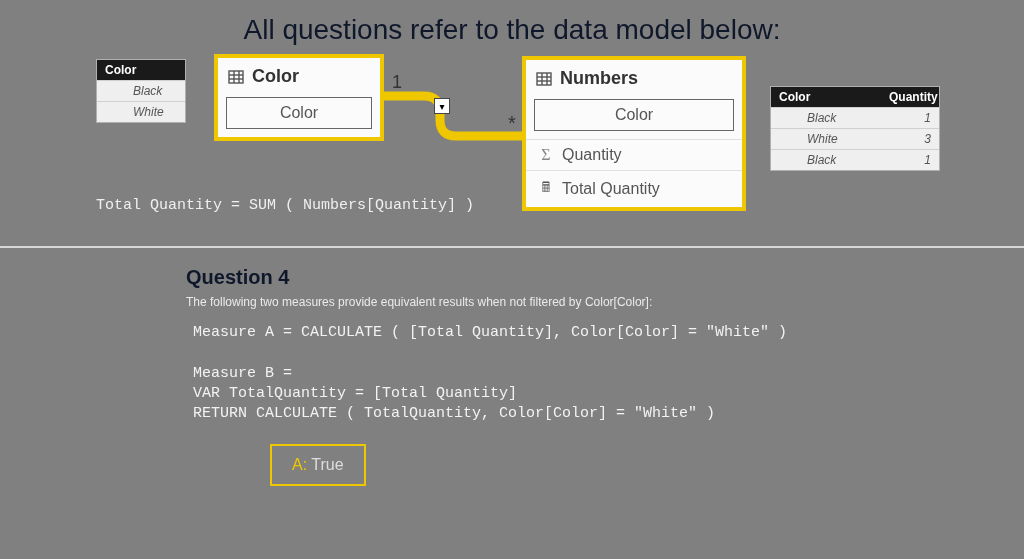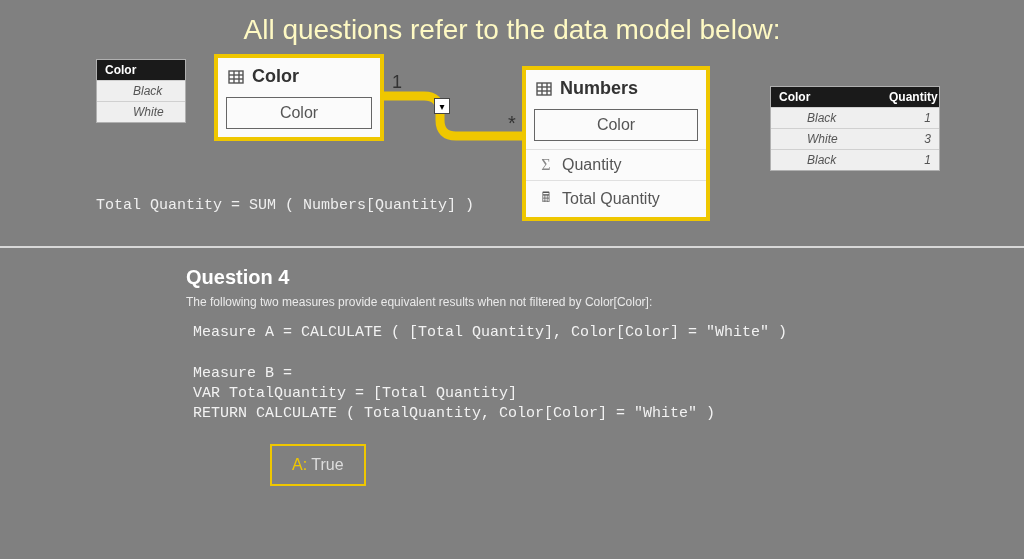--- a/index.html
+++ b/index.html
@@ -11,21 +11,21 @@
     background: #808080;
     font-family: "Segoe UI", Arial, sans-serif;
     color: #fff;
     overflow: hidden;
   }
   .page-title {
     text-align: center;
     font-size: 28px;
     font-weight: 300;
     padding: 14px 0 8px;
-    color: #fef9c3;
+    color: #0f172a;
   }
   .model-area {
     position: relative;
     height: 178px;
   }
   
   .mini-table {
     position: absolute;
     background: #e9e9e9;
     font-size: 12px;
@@ -84,21 +84,21 @@
   }
   .entity .efield.boxed {
     border: 1px solid #666;
     margin: 6px 8px 8px;
     padding: 6px 10px;
     text-align: center;
     justify-content: center;
   }
   .entity .efield.boxed span { flex: none; }
   #entity-color { left: 214px; top: 0; width: 170px; }
-  #entity-numbers { left: 522px; top: 12px; width: 188px; }
+  #entity-numbers { left: 522px; top: 2px; width: 224px; }
   .icon-box { width: 16px; height: 14px; flex: none; }
   .table-svg-path { fill: none; stroke: #555; stroke-width: 1.4; }
   .sigma { font-family: serif; font-size: 16px; color: #888; display:inline-block; width:16px; text-align:center; }
   .calculator { font-size: 14px; color: #555; display:inline-block; width:16px; text-align:center; }
 
   
   .connector {
     position: absolute;
     left: 384px;
     top: 32px;
@@ -145,21 +145,21 @@
 
   
   .question {
     padding: 18px 0 0 186px;
     width: 840px;
   }
   .qtitle {
     font-size: 20px;
     font-weight: 700;
     margin: 0 0 4px;
-    color: #ffffff;
+    color: #0f172a;
   }
   .qprompt {
     font-size: 12px;
     color: #eaeaea;
     margin: 6px 0 14px;
   }
   .code {
     font-family: Consolas, "Courier New", monospace;
     font-size: 15px;
     white-space: pre;

